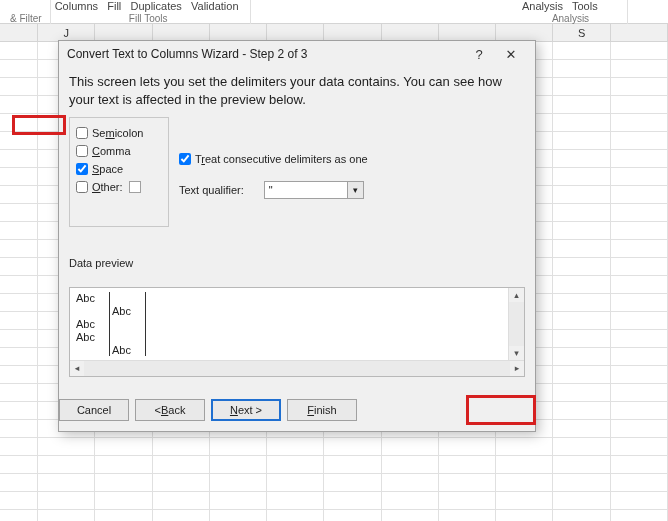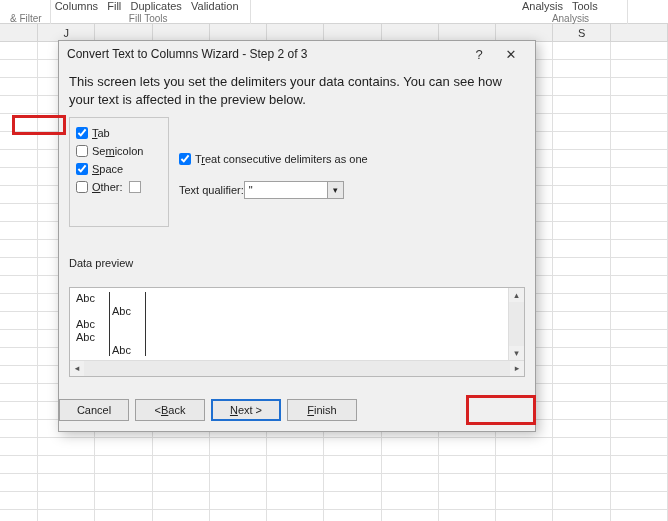--- a/index.html
+++ b/index.html
@@ -32,21 +32,21 @@
 .chk input { width: 12px; height: 12px; }
 .chk .ul { text-decoration: underline; }
 .other-input { width: 26px; height: 16px; border: 1px solid #a0a0a0; background: #fff; margin-left: 2px; }
 
 .hl { position: absolute; border: 3px solid #d62020; pointer-events: none; }
 .hl.space { left: 12px; top: 115px; width: 54px; height: 20px; }
 .hl.finish { left: 466px; top: 395px; width: 70px; height: 30px; }
 
 .right-opts { position: absolute; left: 120px; top: 82px; }
 .right-opts .chk { height: 20px; }
-.tq-row { display: flex; align-items: center; gap: 0; margin-top: 12px; }
+.tq-row { display: flex; align-items: center; gap: 20px; margin-top: 12px; }
 .tq-select { width: 100px; height: 18px; border: 1px solid #a0a0a0; background: #fff; display: flex; align-items: center; }
 .tq-select .val { flex: 1; padding: 0 4px; font-size: 11px; }
 .tq-select .dd { width: 16px; height: 16px; border-left: 1px solid #a0a0a0; background: #e8e8e8; display: flex; align-items: center; justify-content: center; font-size: 9px; }
 
 .preview-label { position: absolute; left: 10px; top: 190px; }
 .preview-outer { position: absolute; left: 10px; top: 220px; right: 10px; height: 90px; border: 1px solid #b8b8b8; background: #fff; }
 .preview-inner { position: absolute; left: 4px; top: 4px; right: 20px; bottom: 20px; overflow: hidden; font-family: monospace; font-size: 11px; line-height: 13px; }
 .pv-row { display: flex; }
 .pv-cell { border-right: 1px solid #333; padding: 0 2px; width: 36px; white-space: nowrap; }
 .pv-vsb { position: absolute; right: 0; top: 0; bottom: 16px; width: 16px; background: #f0f0f0; display: flex; flex-direction: column; border-left: 1px solid #ddd; }
@@ -494,26 +494,26 @@
     <div class="wbtn">?</div>
     <div class="wbtn">✕</div>
   </div>
   <div class="body">
     <div class="desc">This screen lets you set the delimiters your data contains.  You can see how your text is affected in the preview below.</div>
 
     <div class="group-label">Delimiters</div>
 
     <div class="delim-box">
       <label class="chk">
-        <input type="checkbox" checked="" style="">
-        <span><span class="ul">T</span><span>ab</span></span>
+        <input type="checkbox" style="">
+        <span><span>Se</span><span class="ul">m</span><span>icolon</span></span>
       </label>
       <label class="chk">
         <input type="checkbox" style="">
-        <span><span>Se</span><span class="ul">m</span><span>icolon</span></span>
+        <span><span class="ul">C</span><span>omma</span></span>
       </label>
       <label class="chk">
         <input type="checkbox" checked="" style="">
         <span><span class="ul">S</span><span>pace</span></span>
       </label>
       <label class="chk">
         <input type="checkbox" style="">
         <span><span class="ul">O</span><span>ther:</span></span>
         <input type="text" class="other-input" style="">
       </label>

